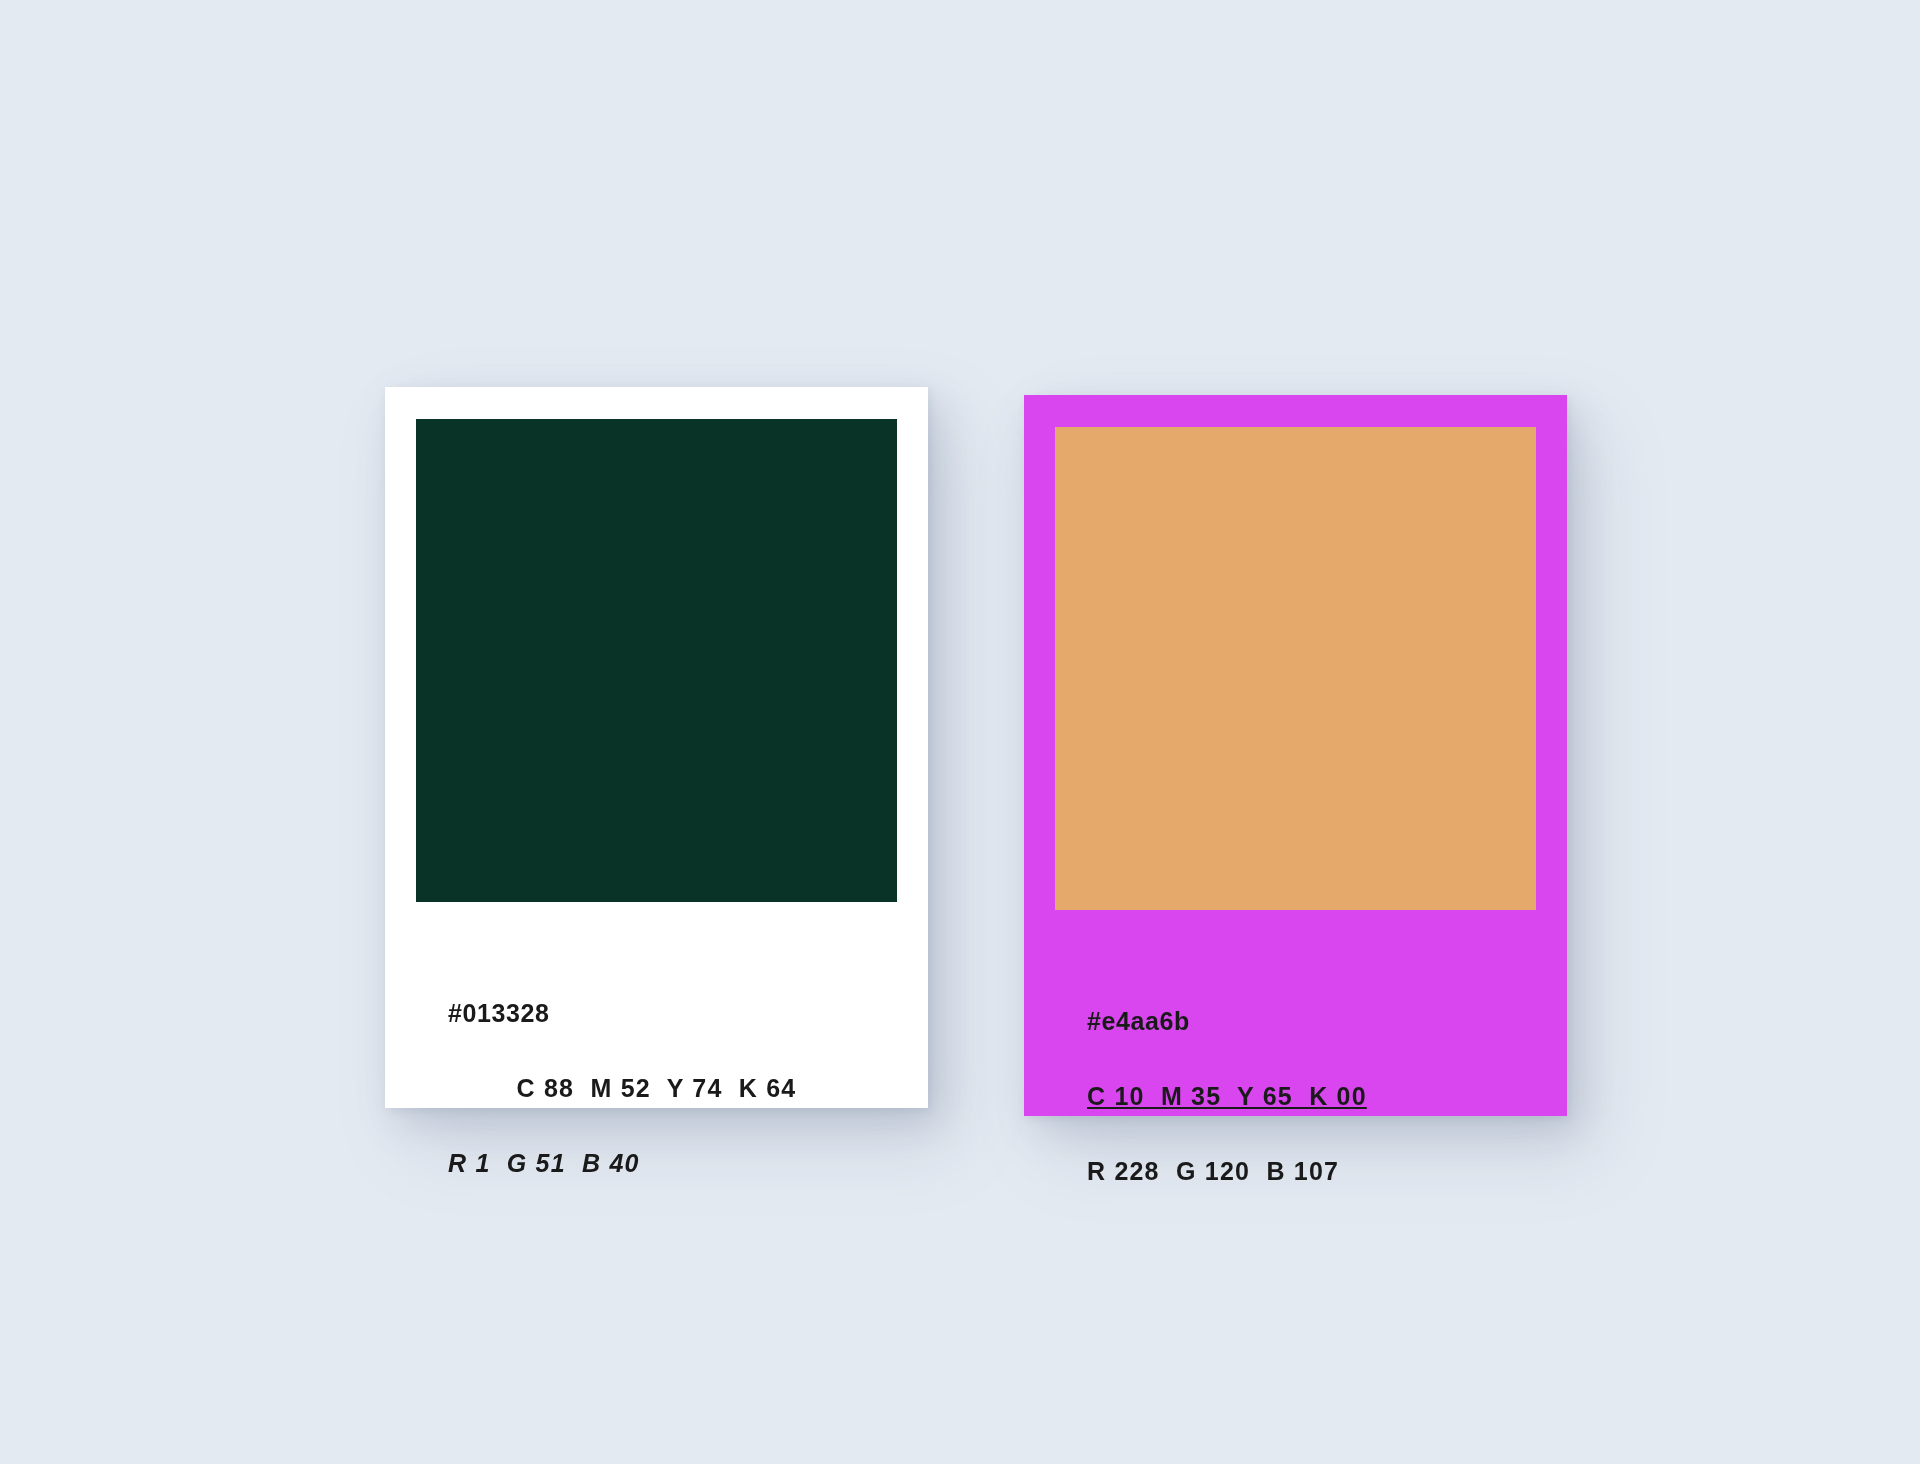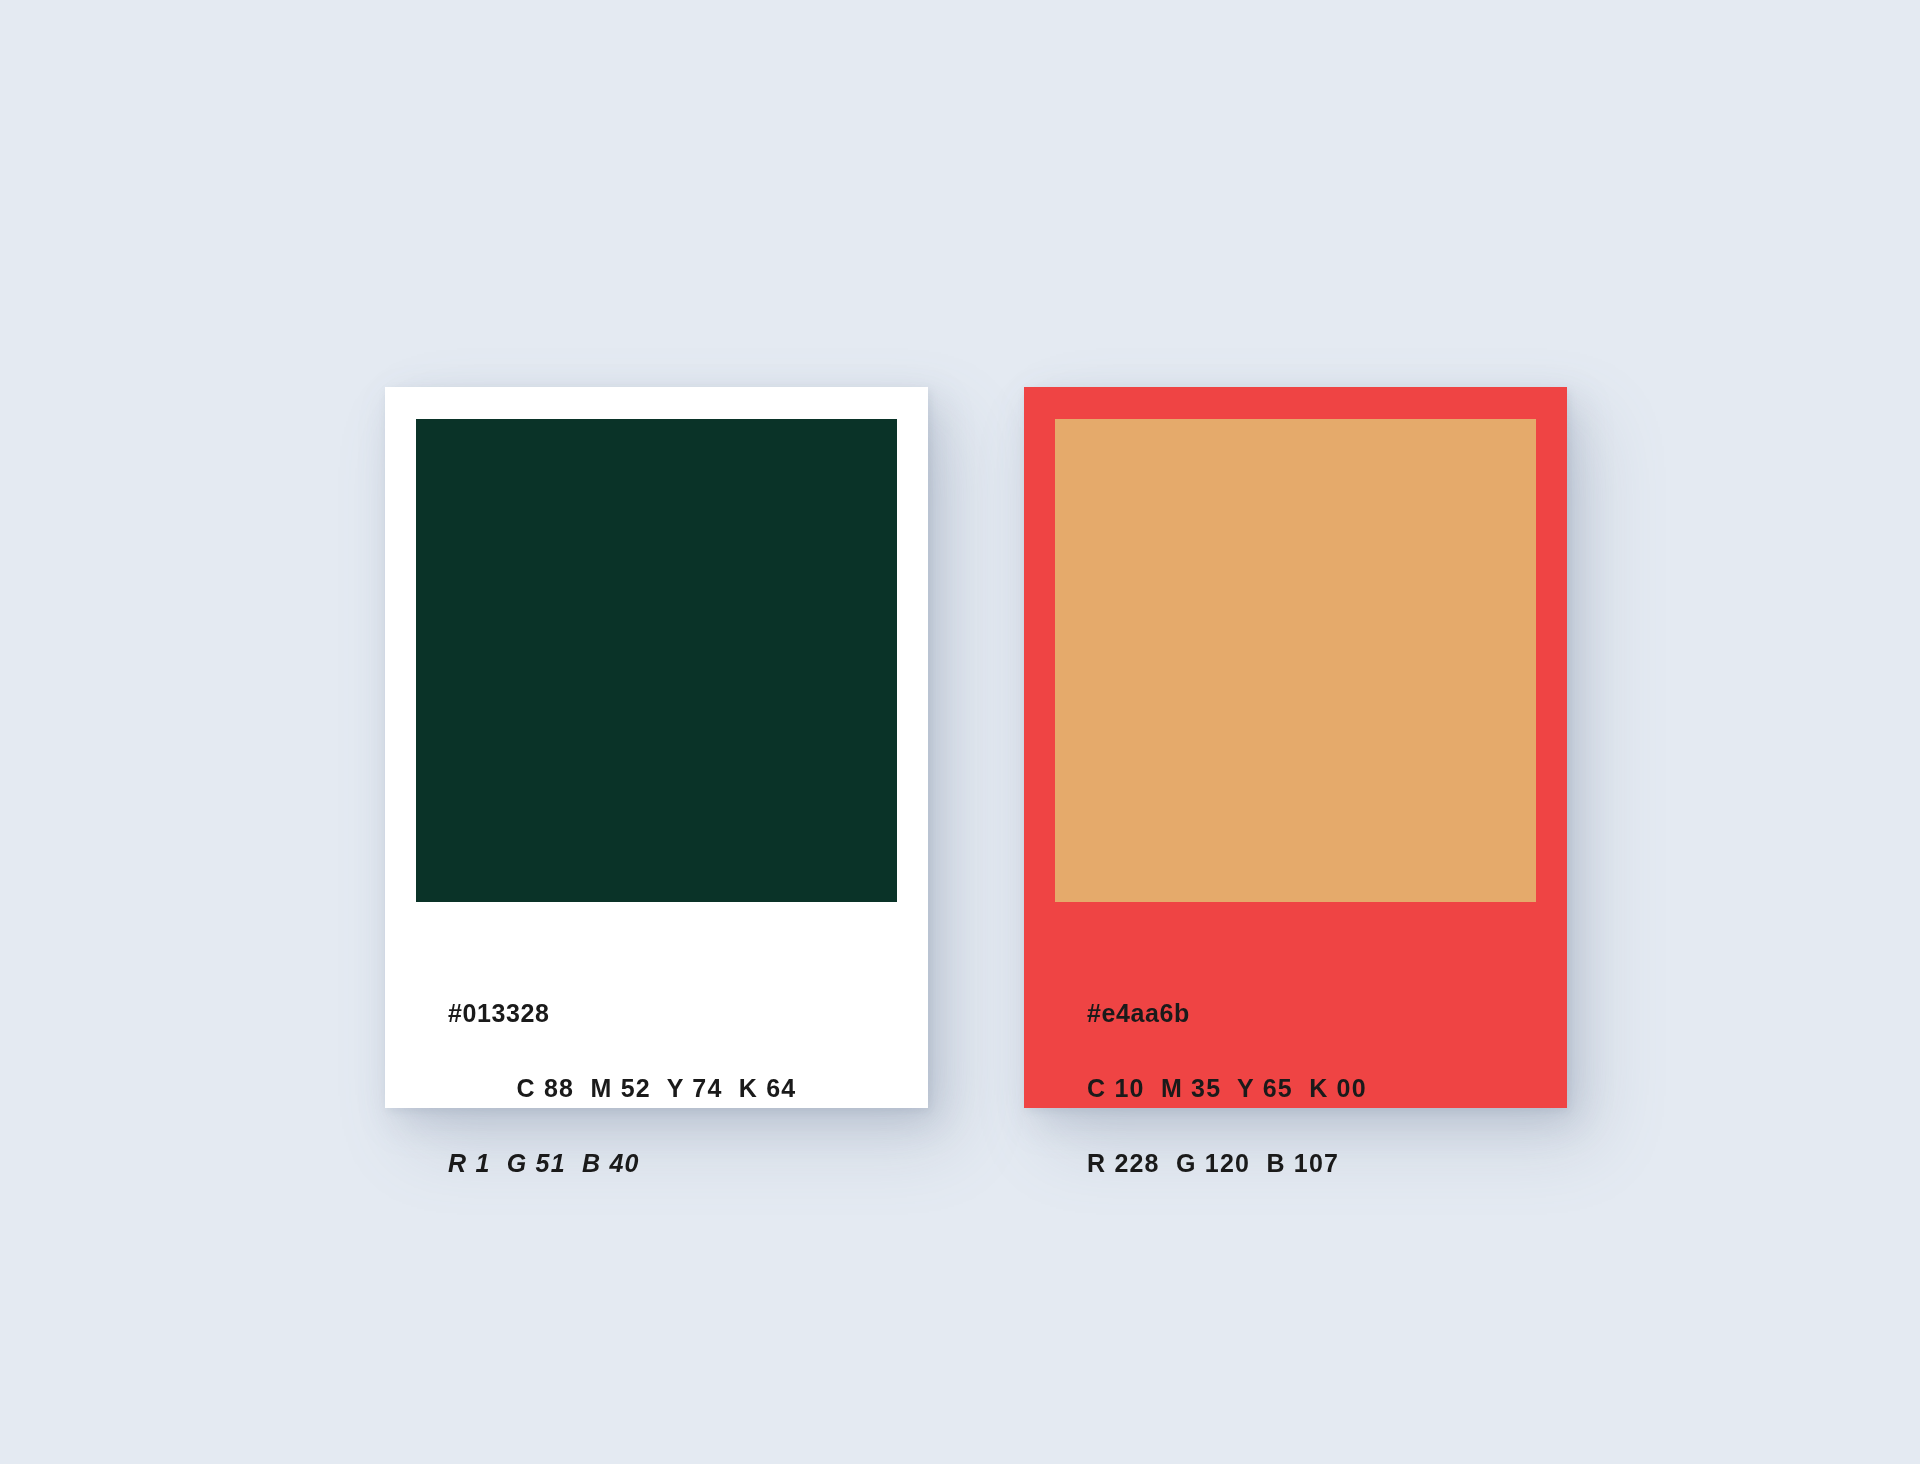--- a/index.html
+++ b/index.html
@@ -72,24 +72,24 @@
 
     <div class="swatch" style="background-color: rgb(10, 51, 40);"></div>
 
     <div class="card-info">
       <div class="info-line info-line--hex" style="color: rgb(26, 26, 26);">#013328</div>
       <div class="info-line" style="color: rgb(26, 26, 26); text-align: center;">C 88  M 52  Y 74  K 64</div>
       <div class="info-line" style="color: rgb(26, 26, 26); font-style: italic;">R 1  G 51  B 40</div>
     </div>
   </div>
 
-  <div class="card card--right" style="background-color: #ef4444;">
+  <div class="card card--right" style="background-color: #d946ef; margin-top: 8px;">
 
     <div class="swatch" style="background-color: rgb(229, 170, 107);"></div>
 
     <div class="card-info">
       <div class="info-line info-line--hex" style="color: rgb(26, 26, 26);">#e4aa6b</div>
-      <div class="info-line" style="color: rgb(26, 26, 26);">C 10  M 35  Y 65  K 00</div>
+      <div class="info-line" style="color: rgb(26, 26, 26); text-decoration: underline;">C 10  M 35  Y 65  K 00</div>
       <div class="info-line" style="color: rgb(26, 26, 26);">R 228  G 120  B 107</div>
     </div>
   </div>
 
 </div>
 
 </body></html>

